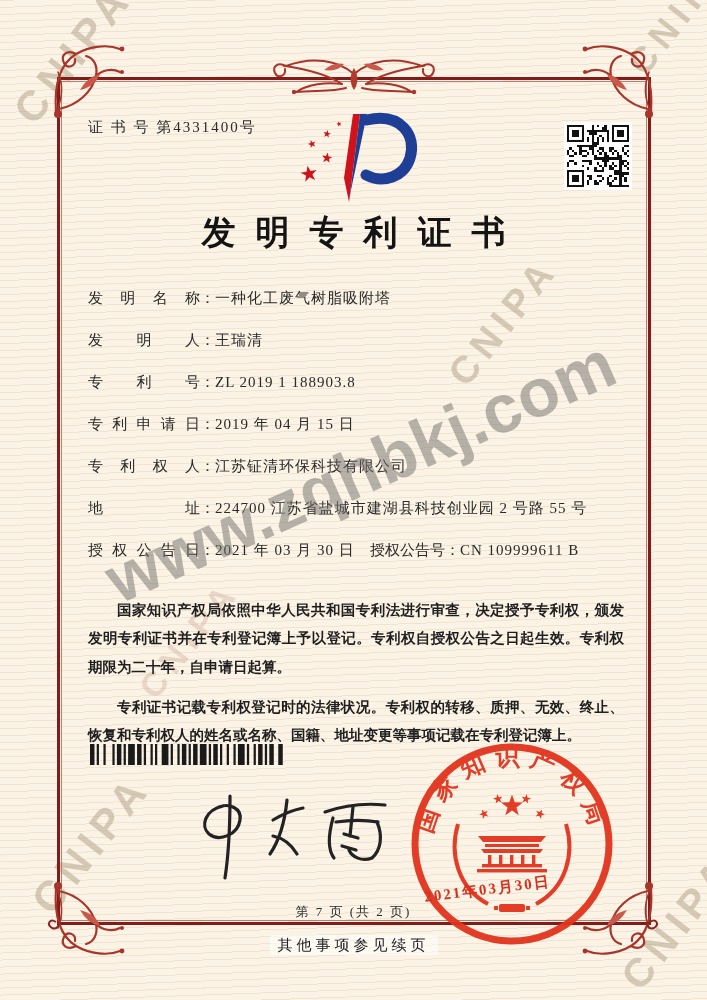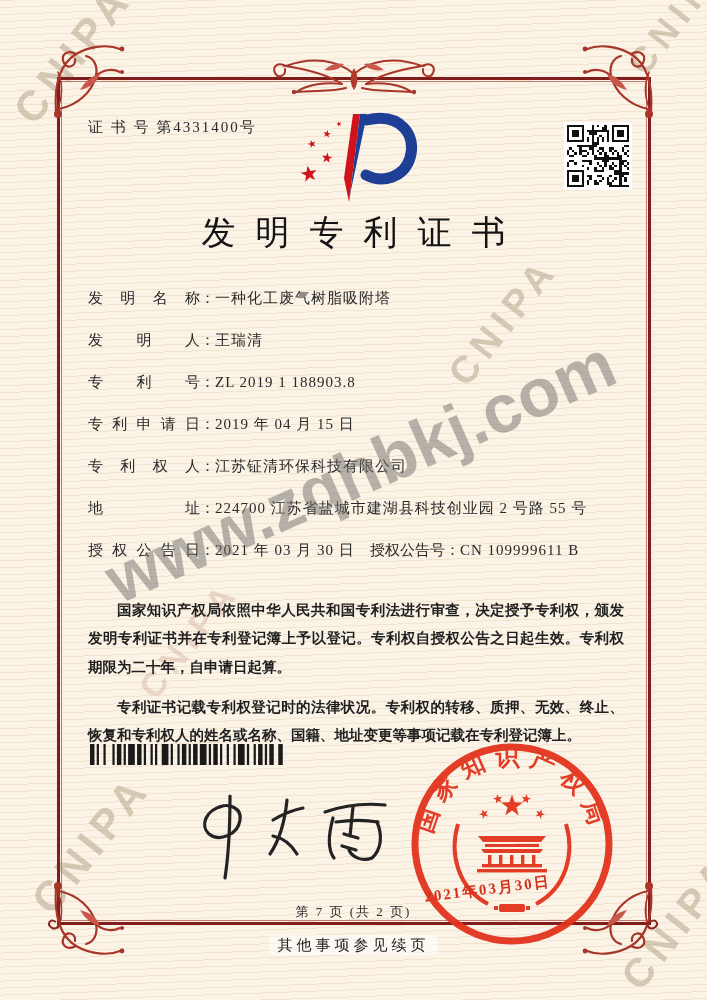--- a/index.html
+++ b/index.html
@@ -14,21 +14,21 @@
   
   .wm-small{color:rgba(176,160,132,.50);font-family:"Liberation Sans",sans-serif;font-weight:bold;
     letter-spacing:7px;z-index:1;white-space:nowrap;transform:rotate(-52deg);}
   #wm-big{left:-10px;top:432px;width:740px;text-align:center;z-index:6;pointer-events:none;
     font-family:"Liberation Sans",sans-serif;font-weight:bold;font-size:68px;
     color:rgba(112,110,106,.50);transform:rotate(-24deg);white-space:nowrap;}
   
   #cert-no{left:88px;top:118px;font-size:15px;letter-spacing:2px;color:#2b2b2b;z-index:3;}
   #logo{left:287px;top:108px;z-index:3;}
   #qr{left:564px;top:122px;width:62px;height:62px;background:#fff;padding:3px;z-index:3;}
-  #title{left:0;top:210px;width:707px;text-align:center;font-size:34px;font-weight:normal;
+  #title{left:0;top:210px;width:707px;text-align:center;font-size:34px;font-weight:bold;
     letter-spacing:20px;text-indent:20px;color:#141414;z-index:3;}
   
   #fields{left:88px;top:290px;width:540px;z-index:3;font-size:15px;color:#2a2a2a;}
   .frow{margin-bottom:26px;line-height:16px;position:relative;height:16px;white-space:nowrap;}
   .flabel{display:inline-block;width:112px;text-align:justify;text-align-last:justify;vertical-align:top;}
   .fvalue{letter-spacing:1px;}
   .fcol2{position:absolute;left:282px;top:0;}
   
   #body-text{left:88px;top:584px;width:536px;z-index:3;font-size:14.5px;line-height:1.95;
     color:#1f1f1f;text-align:justify;}

